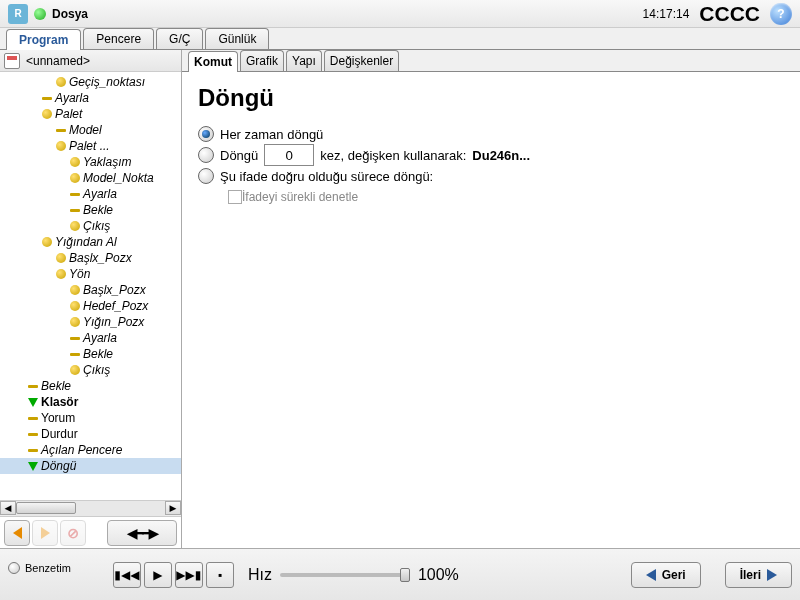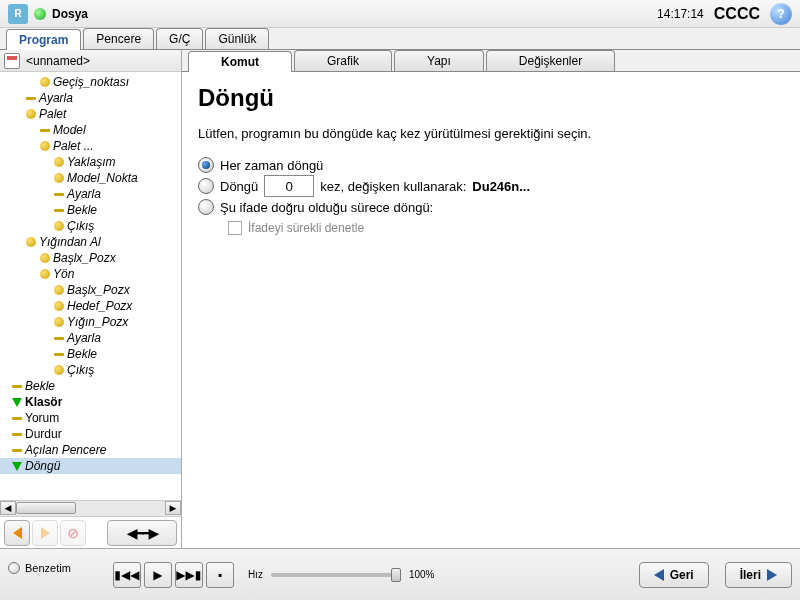--- a/index.html
+++ b/index.html
@@ -4,35 +4,35 @@
 <style>
 * { box-sizing: border-box; margin: 0; padding: 0; font-family: Arial, sans-serif; }
 body { width: 800px; height: 600px; background: #f0f0f0; overflow: hidden; font-size: 12px; }
 
 .topbar { height: 28px; background: linear-gradient(#f8f8f8, #e8e8e8); border-bottom: 1px solid #ccc; display: flex; align-items: center; padding: 0 8px; }
 .topbar .logo { width: 20px; height: 20px; background: #6bb5d8; border-radius: 3px; display: flex; align-items: center; justify-content: center; color: #fff; font-weight: bold; font-size: 10px; }
 .topbar .status-dot { width: 12px; height: 12px; border-radius: 50%; background: radial-gradient(circle at 35% 35%, #9f9, #2a2); margin: 0 6px; }
 .topbar .title { font-weight: bold; }
 .topbar .spacer { flex: 1; }
 .topbar .time { margin-right: 10px; }
-.topbar .cccc { font-weight: bold; font-size: 16px; margin-right: 10px; }
+.topbar .cccc { font-weight: bold; font-size: 21px; margin-right: 10px; }
 .topbar .help { width: 22px; height: 22px; border-radius: 50%; background: radial-gradient(circle at 35% 35%, #bde0ff, #3a7bd5); color: #fff; display: flex; align-items: center; justify-content: center; font-weight: bold; box-shadow: inset 0 1px 2px rgba(255,255,255,.6); }
 
 .main-tabs { height: 22px; background: #f0f0f0; display: flex; align-items: flex-end; padding-left: 6px; border-bottom: 1px solid #888; }
 .main-tabs .tab { padding: 3px 12px; background: linear-gradient(#f8f8f8,#e4e4e4); border: 1px solid #888; border-bottom: none; border-radius: 4px 4px 0 0; margin-right: 2px; cursor: pointer; }
 .main-tabs .tab.active { background: #fff; font-weight: bold; color: #2a5a9a; position: relative; top: 1px; }
 
 .workarea { display: flex; height: 498px; }
 
 .sidebar { width: 182px; background: #fff; border-right: 1px solid #aaa; display: flex; flex-direction: column; }
 .sidebar .file-row { height: 22px; border-bottom: 1px solid #ccc; display: flex; align-items: center; padding: 0 4px; background: linear-gradient(#f4f4f4,#e6e6e6); }
 .sidebar .file-icon { width: 16px; height: 16px; background: #fff; border: 1px solid #888; border-radius: 2px; margin-right: 6px; position: relative; }
 .sidebar .file-icon::after { content: ""; position: absolute; left: 2px; top: 2px; width: 10px; height: 4px; background: #d55; }
 .sidebar .tree { flex: 1; overflow: hidden; padding: 2px 0; position: relative; }
-.tree-item { white-space: nowrap; padding: 1px 0 1px 4px; cursor: pointer; display: flex; align-items: center; }
+.tree-item { white-space: nowrap; padding: 1px 0 1px 20px; cursor: pointer; display: flex; align-items: center; }
 .tree-item .ind { display: inline-block; }
 .tree-item .bullet { width: 10px; height: 10px; display: inline-block; margin-right: 3px; }
 .tree-item .b-yellow { background: radial-gradient(circle at 35% 35%, #ffe070, #c9a200); border-radius: 50%; }
 .tree-item .b-green { width: 0; height: 0; border-left: 5px solid transparent; border-right: 5px solid transparent; border-top: 9px solid #0a0; border-radius: 0; }
 .tree-item .b-dash { width: 10px; height: 3px; background: #c9a200; border-radius: 1px; }
 .tree-item .label { }
 .tree-item.italic .label { font-style: italic; }
 .tree-item.bold .label { font-weight: bold; }
 .tree-item.selected { background: #c8dcf0; }
 .sidebar .hscroll { height: 16px; border-top: 1px solid #ccc; background: #eee; display: flex; }
@@ -42,49 +42,49 @@
 .sidebar .toolbar { height: 32px; border-top: 1px solid #ccc; display: flex; align-items: center; padding: 0 4px; gap: 2px; }
 .tbtn { width: 26px; height: 26px; background: linear-gradient(#f8f8f8,#e4e4e4); border: 1px solid #aaa; border-radius: 4px; display: flex; align-items: center; justify-content: center; cursor: pointer; }
 .tbtn.disabled { opacity: .4; }
 .tbtn .arrow-l { width: 0; height: 0; border-top: 6px solid transparent; border-bottom: 6px solid transparent; border-right: 9px solid #e68a00; }
 .tbtn .arrow-r { width: 0; height: 0; border-top: 6px solid transparent; border-bottom: 6px solid transparent; border-left: 9px solid #e68a00; }
 .tbtn .x { color: #c33; font-weight: bold; font-size: 14px; }
 .sidebar .move-group { margin-left: auto; width: 70px; height: 26px; border: 1px solid #aaa; border-radius: 4px; background: linear-gradient(#f8f8f8,#e6e6e6); display: flex; align-items: center; justify-content: center; font-size: 14px; letter-spacing: -2px; }
 
 .content { flex: 1; display: flex; flex-direction: column; background: #fff; }
 .sub-tabs { height: 22px; display: flex; align-items: flex-end; padding-left: 6px; border-bottom: 1px solid #888; background: #f0f0f0; }
-.sub-tabs .tab { padding: 3px 32px; background: linear-gradient(#f4f4f4,#e0e0e0); border: 1px solid #888; border-bottom: none; border-radius: 4px 4px 0 0; margin-right: 2px; cursor: pointer; }
+.sub-tabs .tab { padding: 3px 5px; background: linear-gradient(#f4f4f4,#e0e0e0); border: 1px solid #888; border-bottom: none; border-radius: 4px 4px 0 0; margin-right: 2px; cursor: pointer; }
 .sub-tabs .tab.active { background: #fff; font-weight: bold; position: relative; top: 1px; }
 
 .panel { flex: 1; padding: 12px 16px; }
 .panel h1 { font-size: 24px; font-weight: bold; margin-bottom: 14px; }
 .panel .desc { margin-bottom: 16px; font-size: 13px; }
 .radio-row { margin: 2px 0; display: flex; align-items: center; gap: 6px; font-size: 13px; }
 .radio { width: 16px; height: 16px; border-radius: 50%; border: 1px solid #666; background: radial-gradient(circle at 35% 35%, #fff, #ccc); display: inline-block; position: relative; }
 .radio.checked::after { content: ""; position: absolute; width: 8px; height: 8px; border-radius: 50%; background: radial-gradient(circle at 35% 35%, #6af, #035); top: 3px; left: 3px; }
 .num-input { width: 50px; height: 22px; border: 1px solid #888; text-align: center; }
 .expr-row { margin: 14px 0 6px 30px; display: flex; gap: 6px; align-items: center; }
 .expr-input { width: 340px; height: 26px; border: 1px solid #888; background: #fff; }
 .fx-btn { height: 26px; padding: 0 8px; border: 1px solid #888; border-radius: 3px; background: linear-gradient(#f4f4f4,#d8d8d8); display: flex; align-items: center; gap: 5px; cursor: pointer; }
 .fx-btn .fx { font-style: italic; font-weight: bold; }
 .fx-btn .kb { width: 28px; height: 14px; background: #aaa; border-radius: 2px; box-shadow: inset 0 0 0 1px #888; }
-.chk-row { margin: 6px 0 0 30px; display: flex; align-items: center; gap: 6px; color: #888; }
+.chk-row { margin: 6px 0 0 30px; display: flex; align-items: center; color: #888; }
 .chk { width: 14px; height: 14px; border: 1px solid #aaa; background: #fff; }
 
 .bottombar { height: 52px; border-top: 1px solid #aaa; background: linear-gradient(#f4f4f4,#e6e6e6); display: flex; align-items: center; padding: 0 8px; }
 .bottombar .left { display: flex; flex-direction: column; gap: 2px; margin-right: 20px; }
 .bottombar .left .opt { display: flex; align-items: center; gap: 5px; font-size: 11px; margin-top: 24px; }
 .sm-radio { width: 12px; height: 12px; border-radius: 50%; border: 1px solid #777; background: radial-gradient(circle at 35% 35%, #fff, #ccc); position: relative; }
 .sm-radio.checked::after { content: ""; position: absolute; width: 6px; height: 6px; border-radius: 50%; background: #333; top: 2px; left: 2px; }
 .playback { display: flex; align-items: center; gap: 3px; margin-right: 14px; }
 .pbtn { width: 28px; height: 26px; border: 1px solid #888; border-radius: 3px; background: linear-gradient(#f8f8f8,#e2e2e2); display: flex; align-items: center; justify-content: center; cursor: pointer; }
-.speed { display: flex; align-items: center; gap: 8px; font-size: 10px; }
+.speed { display: flex; align-items: center; gap: 8px; font-size: 16px; }
 .slider { width: 130px; height: 4px; background: #bbb; border-radius: 2px; position: relative; }
 .slider .handle { position: absolute; right: 0; top: -5px; width: 10px; height: 14px; background: linear-gradient(#f0f0f0,#c8c8c8); border: 1px solid #777; border-radius: 2px; }
-.navbtns { margin-left: auto; display: flex; gap: 16px; text-align: center; }
+.navbtns { margin-left: auto; display: flex; gap: 24px; text-align: center; }
 .navbtn { padding: 5px 14px; border: 1px solid #888; border-radius: 4px; background: linear-gradient(#f8f8f8,#e2e2e2); display: flex; align-items: center; gap: 6px; cursor: pointer; font-weight: bold; }
 .arrow-blue-l { width: 0; height: 0; border-top: 6px solid transparent; border-bottom: 6px solid transparent; border-right: 10px solid #2a5a9a; }
 .arrow-blue-r { width: 0; height: 0; border-top: 6px solid transparent; border-bottom: 6px solid transparent; border-left: 10px solid #2a5a9a; }
 </style>
 </head>
 <body>
 
 <div class="topbar">
   <span class="logo">R</span>
   <span class="status-dot"></span>
@@ -258,21 +258,20 @@
 
   <div class="content">
     <div class="sub-tabs" id="sub-tabs">
         <div class="tab active">Komut</div>
         <div class="tab">Grafik</div>
         <div class="tab">Yapı</div>
         <div class="tab">Değişkenler</div>
       </div>
     <div class="panel">
       <h1>Döngü</h1>
-      <div class="desc">Lütfen, programın bu döngüde kaç kez yürütülmesi gerektiğini seçin.</div>
 
       <div class="radio-row">
         <span class="radio checked"></span>
         <span>Her zaman döngü</span>
       </div>
 
       <div class="radio-row">
         <span class="radio"></span>
         <span>Döngü</span>
         <input class="num-input" value="0" style="">

